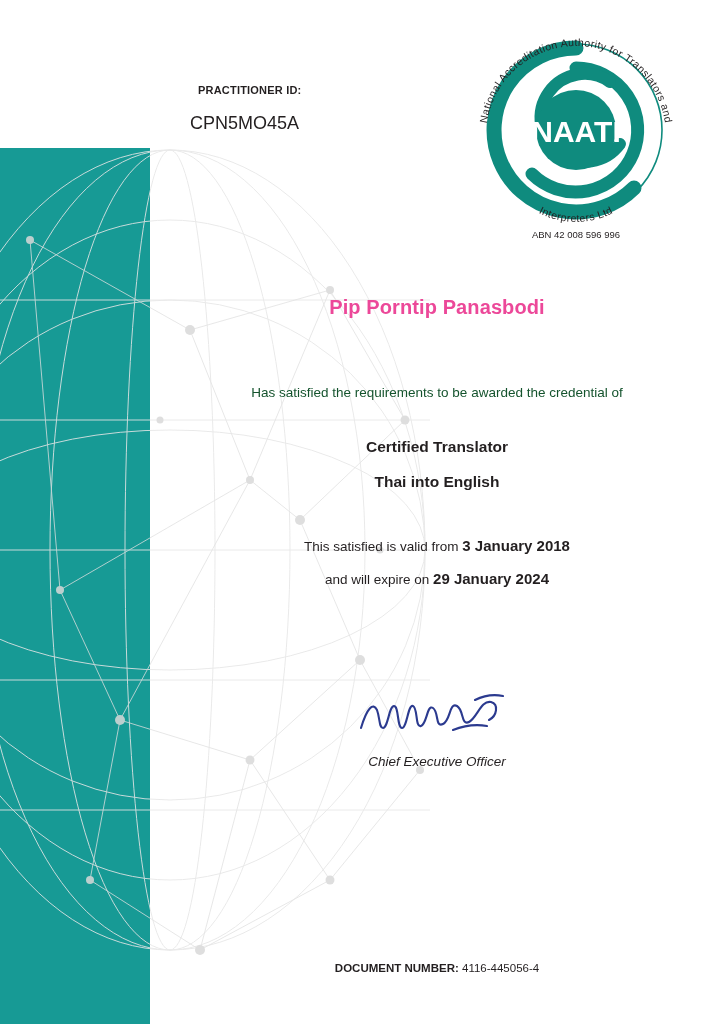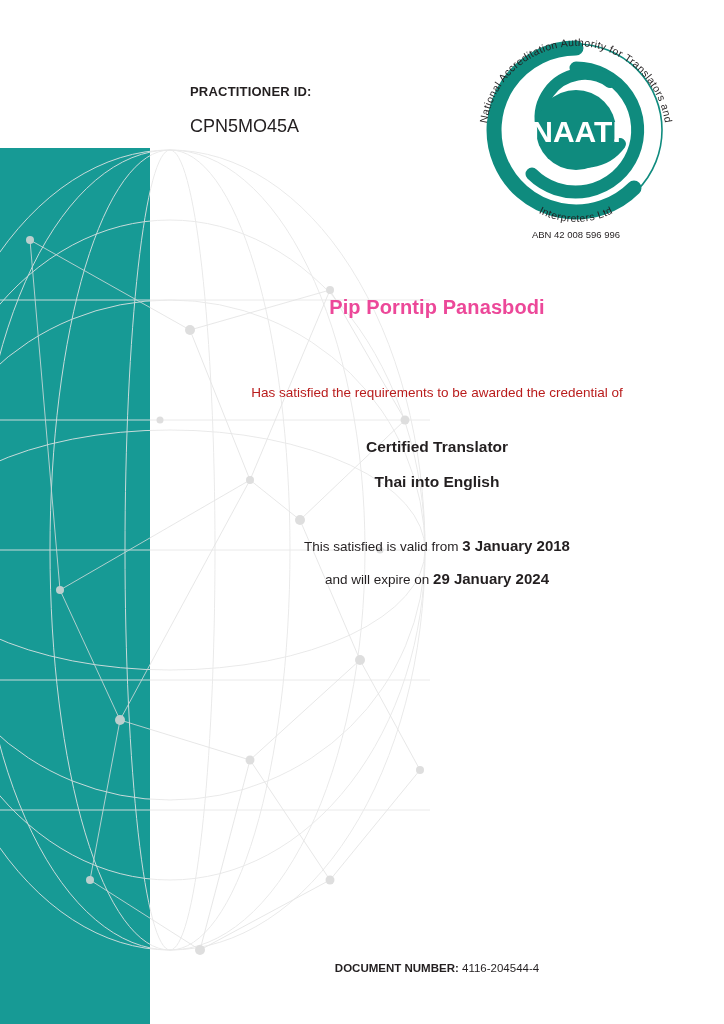--- a/index.html
+++ b/index.html
@@ -55,25 +55,25 @@
   }
 
   
   #practitioner-block {
     position: absolute;
     left: 190px;
     top: 84px;
     width: 300px;
   }
   #practitioner-label {
-    font-size: 13px;
+    font-size: 11px;
     font-weight: bold;
     letter-spacing: 0.2px;
     color: #231f20;
-    margin: 0 0 17px 0;
+    margin: 0 0 17px 8px;
   }
   #practitioner-id {
     font-size: 18px;
     font-weight: normal;
     color: #231f20;
     margin: 0;
   }
 
   
   #body-block {
@@ -85,21 +85,21 @@
   }
   .recipient-name {
     font-size: 20px;
     font-weight: bold;
     color: #ec4899;
     margin: 0;
     letter-spacing: 0.1px;
   }
   .statement {
     font-size: 13.5px;
-    color: #b91c1c;
+    color: #14532d;
     margin: 66px 0 0 0;
   }
   .credential-line {
     font-size: 15.5px;
     font-weight: bold;
     color: #231f20;
     margin: 38px 0 0 0;
   }
   .credential-line.second {
     margin-top: 17px;
@@ -241,19 +241,29 @@
     <p class="credential-line">Certified Translator</p>
     <p class="credential-line second">Thai into English</p>
     <p class="validity">
       <span>This satisfied is valid from </span><span class="strong">3 January 2018</span>
     </p>
     <p class="validity second">
       <span>and will expire on </span><span class="strong">29 January 2024</span>
     </p>
   </div>
 
+  <div id="signature-block">
+    <svg id="signature-mark" viewBox="0 0 160 56" aria-hidden="true">
+      <g fill="none" stroke="#2b3a8f" stroke-width="2.1" stroke-linecap="round" stroke-linejoin="round">
+        <path d="M4 40 C10 20, 16 14, 20 22 C23 30, 22 40, 26 40 C31 40, 32 18, 37 18 C42 18, 40 40, 45 40 C50 40, 51 16, 56 18 C61 20, 58 40, 64 38 C70 36, 70 16, 76 20 C82 24, 78 40, 86 36 C94 32, 92 14, 100 18 C107 22, 104 38, 112 34 C120 30, 124 12, 134 14 C142 16, 140 28, 132 32"></path>
+        <path d="M118 12 C126 8, 136 6, 146 8"></path>
+        <path d="M96 42 C106 38, 118 36, 130 38"></path>
+      </g>
+    </svg>
+    <p id="signature-title">Chief Executive Officer</p>
+  </div>
 
   <div id="document-number">
     <span class="label">DOCUMENT NUMBER:</span>
-    <span>4116-204544-4</span>
+    <span>4116-445056-4</span>
   </div>
 
 </div>
 
 </body></html>

